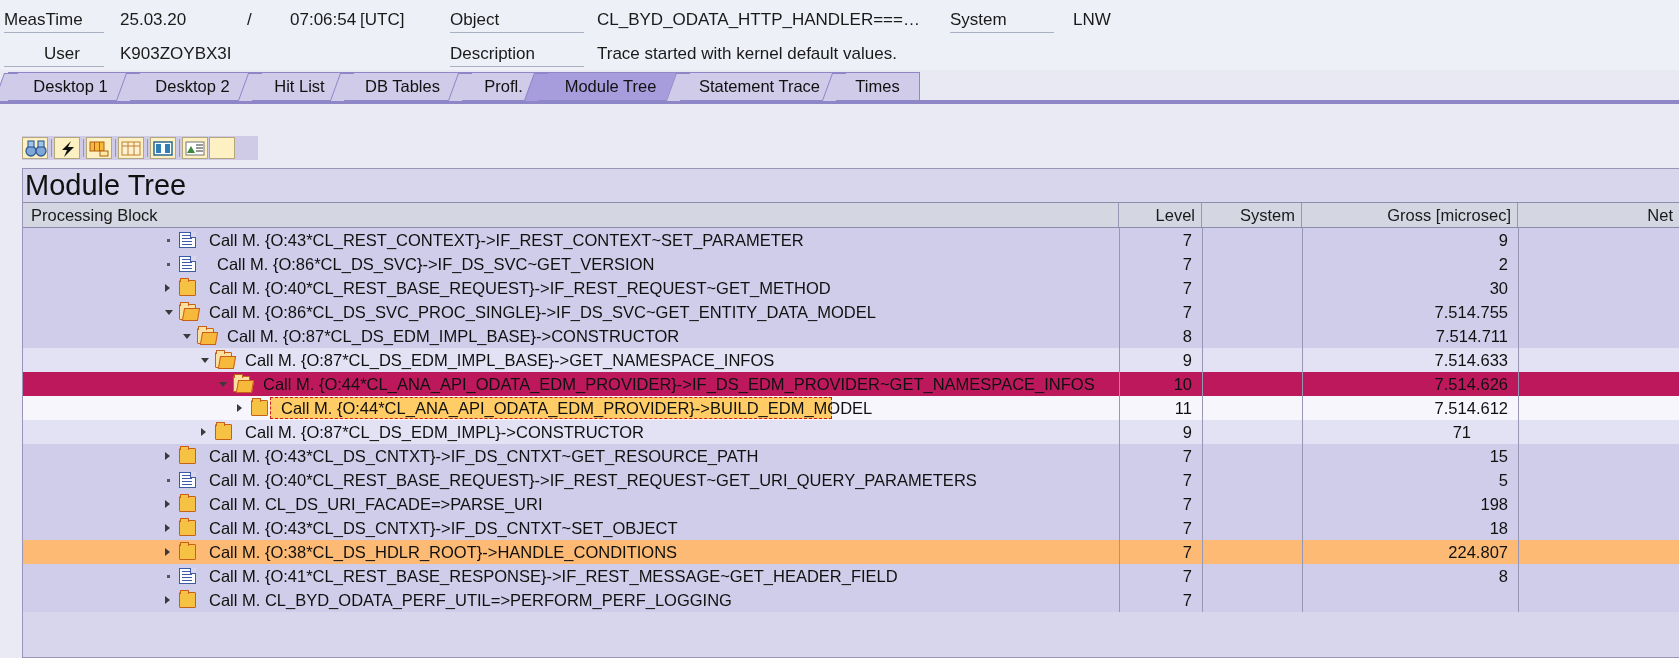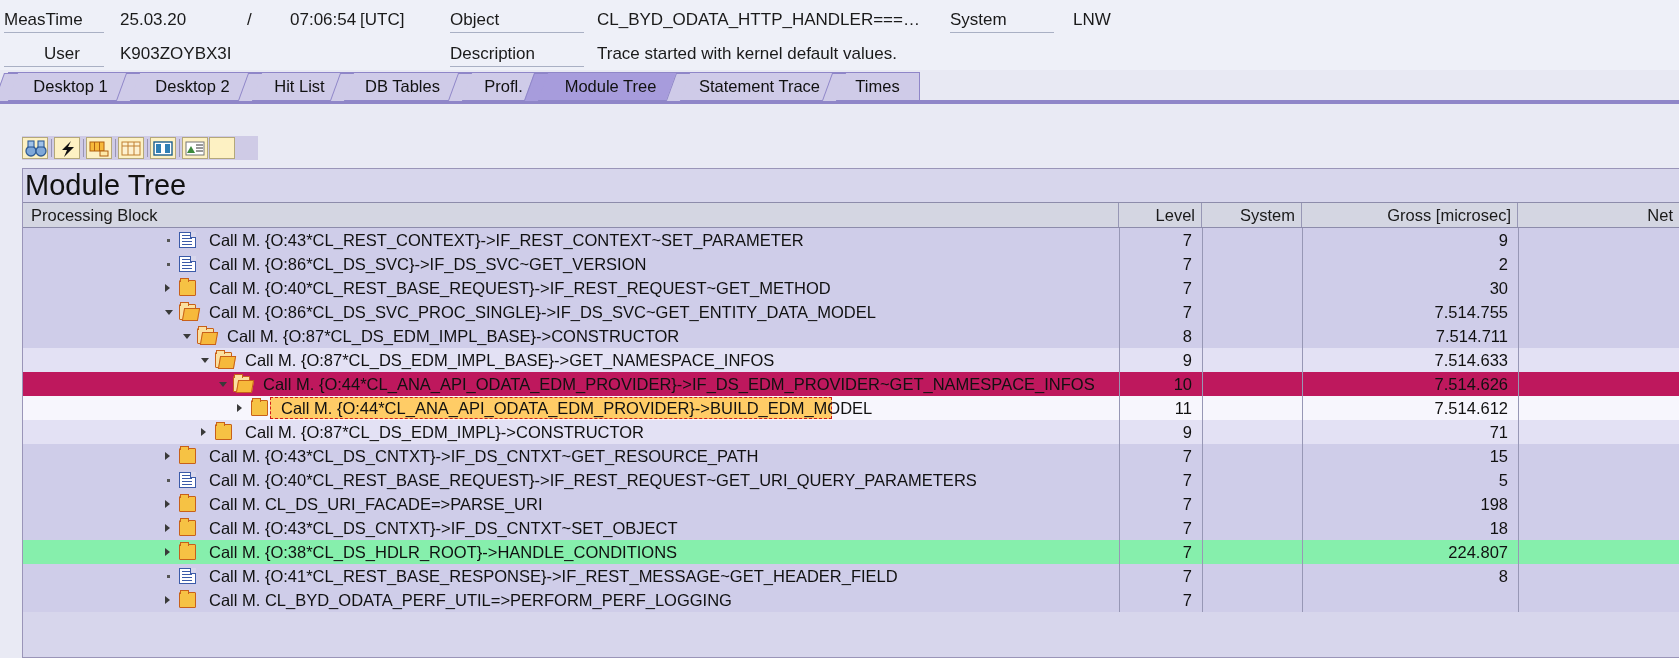--- a/index.html
+++ b/index.html
@@ -320,21 +320,21 @@
             <div class="vline" style="left: 1179px;"></div>
             <div class="vline" style="left: 1279px;"></div>
             <div class="vline" style="left: 1495px;"></div>
             <div class="cell-num" style="left: 1096px; width: 73px;">7</div>
             <div class="cell-num" style="left: 1179px; width: 90px;"></div>
             <div class="cell-num" style="left: 1279px; width: 206px;">9</div>
           </div>
           <div class="row" style="top: 24px; background: rgb(207, 205, 233);">
             <span class="dot" style="left: 144px;"></span>
             <span class="ico doc" style="left: 156px;"></span>
-            <div class="cell-name" style="left: 178px; max-width: 918px; overflow: hidden;">Call M. {O:86*CL_DS_SVC}-&gt;IF_DS_SVC~GET_VERSION</div>
+            <div class="cell-name" style="left: 186px; max-width: 918px; overflow: hidden;">Call M. {O:86*CL_DS_SVC}-&gt;IF_DS_SVC~GET_VERSION</div>
             <div class="vline" style="left: 1096px;"></div>
             <div class="vline" style="left: 1179px;"></div>
             <div class="vline" style="left: 1279px;"></div>
             <div class="vline" style="left: 1495px;"></div>
             <div class="cell-num" style="left: 1096px; width: 73px;">7</div>
             <div class="cell-num" style="left: 1179px; width: 90px;"></div>
             <div class="cell-num" style="left: 1279px; width: 206px;">2</div>
           </div>
           <div class="row" style="top: 48px; background: rgb(207, 205, 233);">
             <span class="tri right" style="left: 142px;"></span>
@@ -412,21 +412,21 @@
           <div class="row" style="top: 192px; background: rgb(227, 225, 244);">
             <span class="tri right" style="left: 178px;"></span>
             <span class="ico folder" style="left: 192px;"></span>
             <div class="cell-name" style="left: 214px; max-width: 882px; overflow: hidden;">Call M. {O:87*CL_DS_EDM_IMPL}-&gt;CONSTRUCTOR</div>
             <div class="vline" style="left: 1096px;"></div>
             <div class="vline" style="left: 1179px;"></div>
             <div class="vline" style="left: 1279px;"></div>
             <div class="vline" style="left: 1495px;"></div>
             <div class="cell-num" style="left: 1096px; width: 73px;">9</div>
             <div class="cell-num" style="left: 1179px; width: 90px;"></div>
-            <div class="cell-num" style="left: 1279px; width: 206px; padding-left: 45px;">71</div>
+            <div class="cell-num" style="left: 1242px; width: 206px; padding-left: 45px;">71</div>
           </div>
           <div class="row" style="top: 216px; background: rgb(207, 205, 233);">
             <span class="tri right" style="left: 142px;"></span>
             <span class="ico folder" style="left: 156px;"></span>
             <div class="cell-name" style="left: 178px; max-width: 918px; overflow: hidden;">Call M. {O:43*CL_DS_CNTXT}-&gt;IF_DS_CNTXT~GET_RESOURCE_PATH</div>
             <div class="vline" style="left: 1096px;"></div>
             <div class="vline" style="left: 1179px;"></div>
             <div class="vline" style="left: 1279px;"></div>
             <div class="vline" style="left: 1495px;"></div>
             <div class="cell-num" style="left: 1096px; width: 73px;">7</div>
@@ -462,21 +462,21 @@
             <span class="ico folder" style="left: 156px;"></span>
             <div class="cell-name" style="left: 178px; max-width: 918px; overflow: hidden;">Call M. {O:43*CL_DS_CNTXT}-&gt;IF_DS_CNTXT~SET_OBJECT</div>
             <div class="vline" style="left: 1096px;"></div>
             <div class="vline" style="left: 1179px;"></div>
             <div class="vline" style="left: 1279px;"></div>
             <div class="vline" style="left: 1495px;"></div>
             <div class="cell-num" style="left: 1096px; width: 73px;">7</div>
             <div class="cell-num" style="left: 1179px; width: 90px;"></div>
             <div class="cell-num" style="left: 1279px; width: 206px;">18</div>
           </div>
-          <div class="row" style="top: 312px; background: #86efac;">
+          <div class="row" style="top: 312px; background: #fdba74;">
             <span class="tri right" style="left: 142px;"></span>
             <span class="ico folder" style="left: 156px;"></span>
             <div class="cell-name" style="left: 178px; max-width: 918px; overflow: hidden;">Call M. {O:38*CL_DS_HDLR_ROOT}-&gt;HANDLE_CONDITIONS</div>
             <div class="vline" style="left: 1096px;"></div>
             <div class="vline" style="left: 1179px;"></div>
             <div class="vline" style="left: 1279px;"></div>
             <div class="vline" style="left: 1495px;"></div>
             <div class="cell-num" style="left: 1096px; width: 73px;">7</div>
             <div class="cell-num" style="left: 1179px; width: 90px;"></div>
             <div class="cell-num" style="left: 1279px; width: 206px;">224.807</div>

